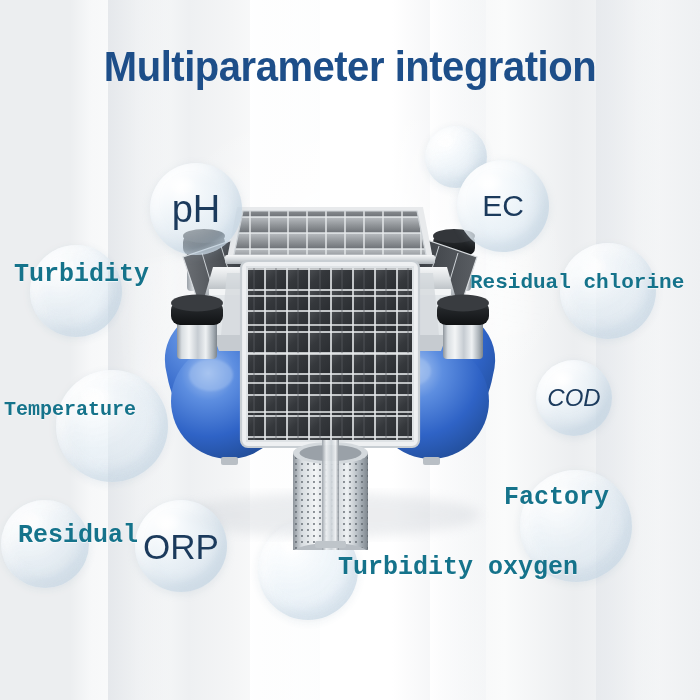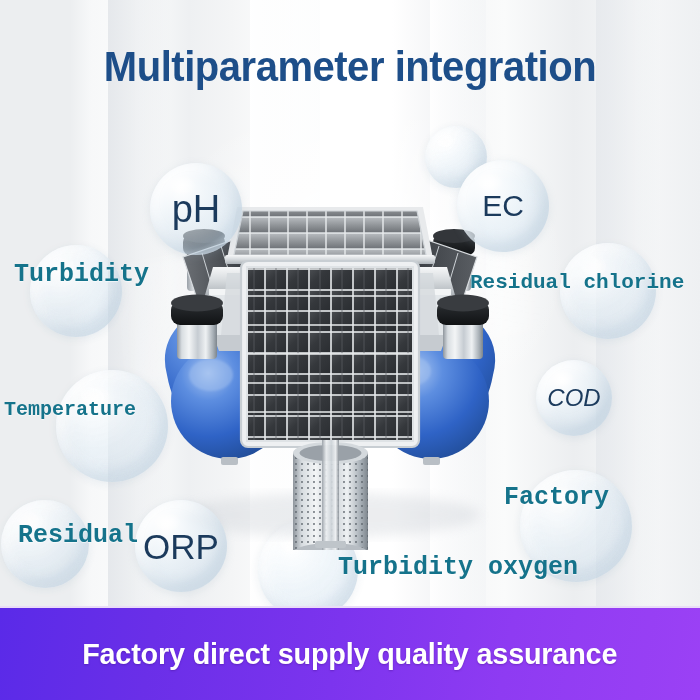--- a/index.html
+++ b/index.html
@@ -321,17 +321,14 @@
       <div class="plabel" style="left: 14px; top: 260px; font-size: 25px; color: rgb(21, 115, 139);">Turbidity</div>
       <div class="plabel" style="left: 470px; top: 271px; font-size: 21px; color: rgb(21, 115, 139);">Residual chlorine</div>
       <div class="plabel" style="left: 4px; top: 398px; font-size: 20px; color: rgb(21, 115, 139);">Temperature</div>
       <div class="plabel" style="left: 18px; top: 521px; font-size: 25px; color: rgb(21, 115, 139);">Residual</div>
       <div class="plabel" style="left: 504px; top: 483px; font-size: 25px; color: rgb(21, 115, 139);">Factory</div>
       <div class="plabel" style="left: 338px; top: 553px; font-size: 25px; color: rgb(21, 115, 139);">Turbidity oxygen</div>
     </div>
 
   <div class="title">Multiparameter integration</div>
 
-  <div class="banner">
-    <div class="banner-text">Factory direct supply quality assurance</div>
-  </div>
 
 </div>
 
 </body></html>

